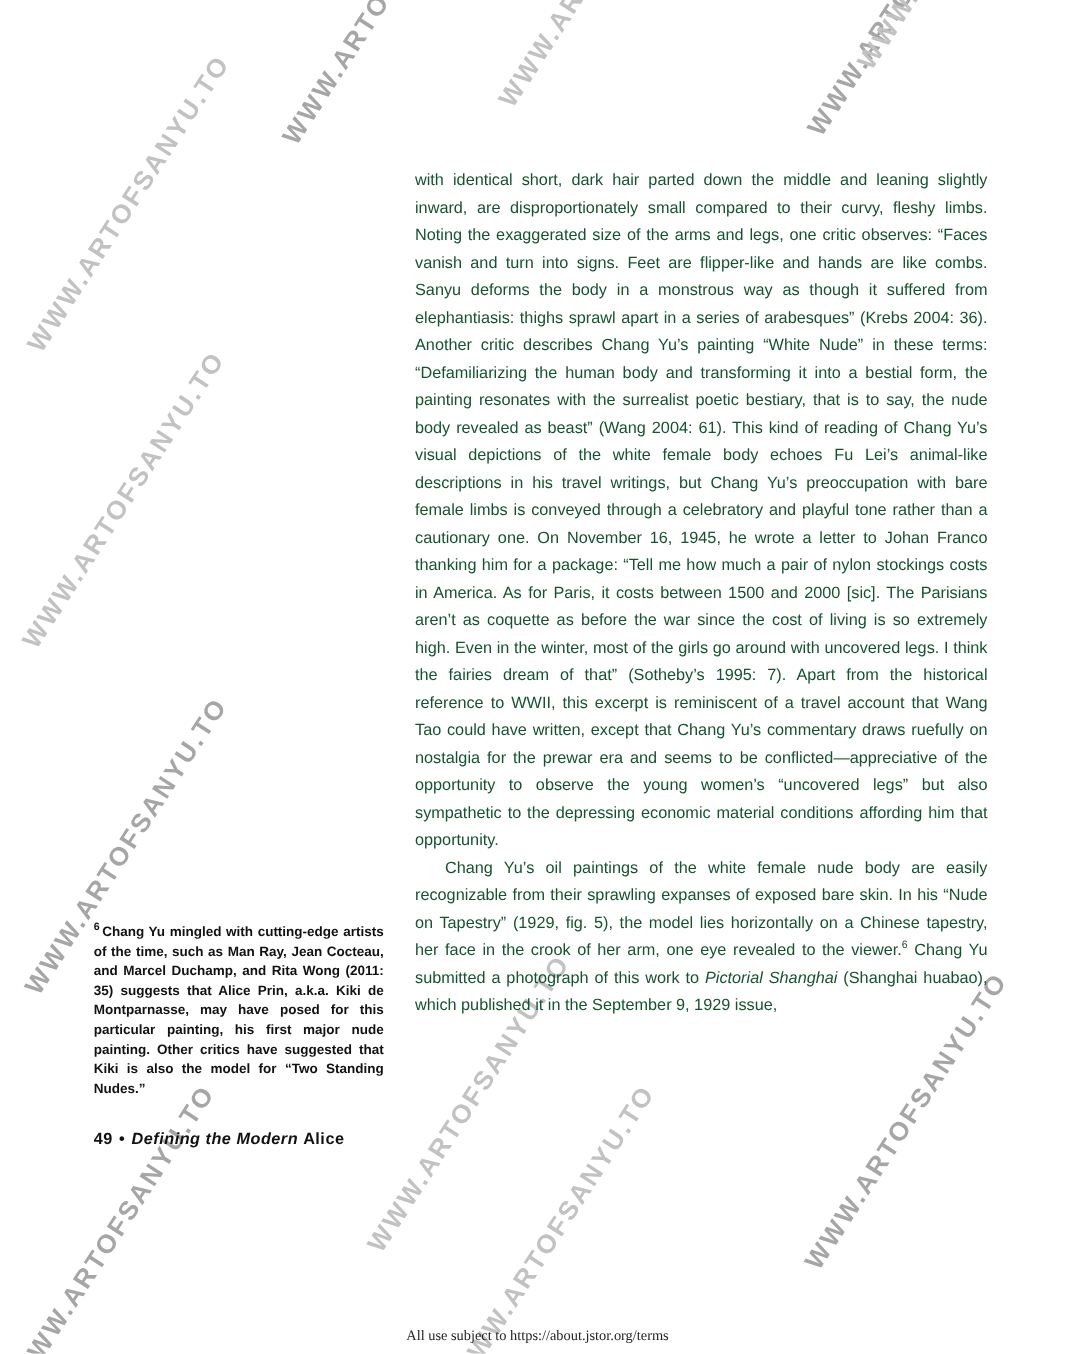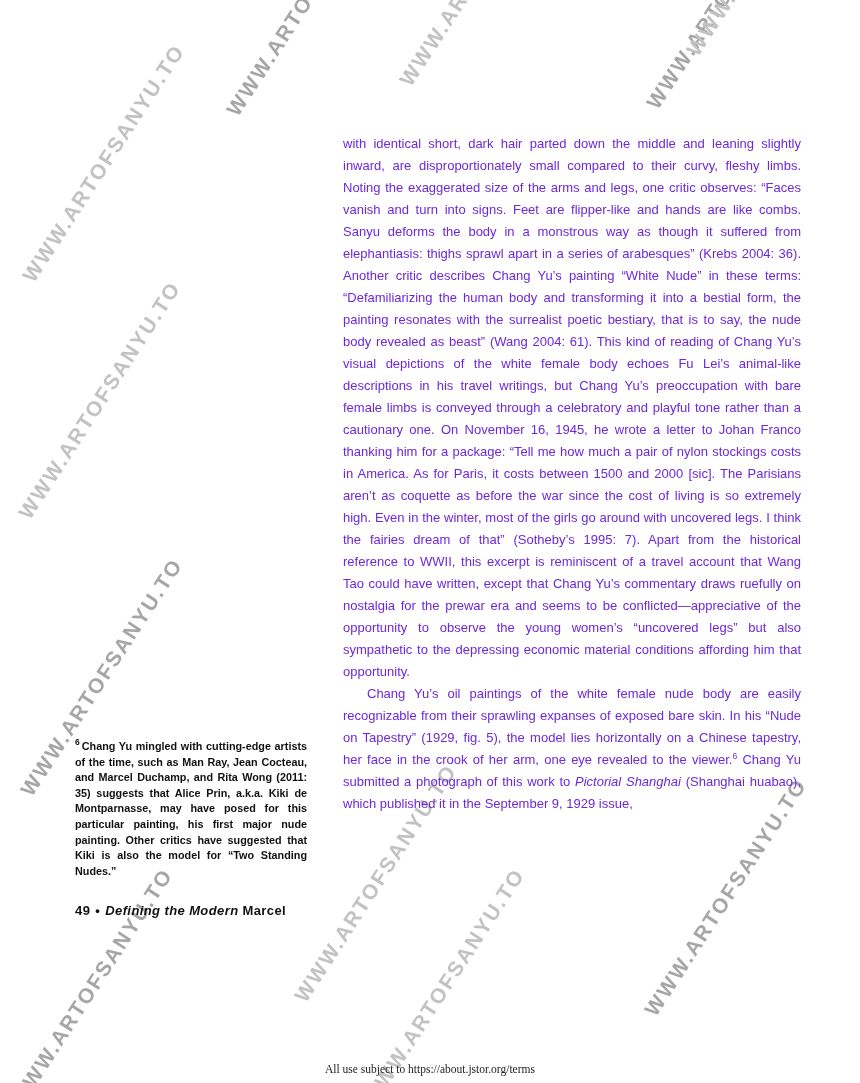--- a/index.html
+++ b/index.html
@@ -23,24 +23,24 @@
     transform:rotate(-57deg);
     transform-origin:0 50%;
     user-select:none;
     pointer-events:none;
   }
   .wm.dark{color:#a6a6a6;}
 
   
   .main-text{
     position:absolute;
-    left:343px;top:133px;width:458px;
+    left:332px;top:133px;width:458px;
     font-size:13px;line-height:22px;
     text-align:justify;
-    color:#6d28d9;
+    color:#14532d;
   }
   .para{margin:0;text-align:justify;}
   .para.indent{text-indent:24px;}
   .it{font-style:italic;}
   sup{font-size:8.5px;line-height:0;}
 
   
   .footnote{
     position:absolute;
     left:75px;top:739px;width:232px;
@@ -95,20 +95,20 @@
   <span class="wm dark" style="left:16px;top:1092px;">WWW.ARTOFSANYU.TO</span>
 
   <div class="main-text">
       <p class="para"><span>with identical short, dark hair parted down the middle and leaning slightly inward, are disproportionately small compared to their curvy, fleshy limbs. Noting the exaggerated size of the arms and legs, one critic observes: “Faces vanish and turn into signs. Feet are flipper-like and hands are like combs. Sanyu deforms the body in a monstrous way as though it suffered from elephantiasis: thighs sprawl apart in a series of arabesques” (Krebs 2004: 36). Another critic describes Chang Yu’s painting “White Nude” in these terms: “Defamiliarizing the human body and transforming it into a bestial form, the painting resonates with the surrealist poetic bestiary, that is to say, the nude body revealed as beast” (Wang 2004: 61). This kind of reading of Chang Yu’s visual depictions of the white female body echoes Fu Lei’s animal-like descriptions in his travel writings, but Chang Yu’s preoccupation with bare female limbs is conveyed through a celebratory and playful tone rather than a cautionary one. On November 16, 1945, he wrote a letter to Johan Franco thanking him for a package: “Tell me how much a pair of nylon stockings costs in America. As for Paris, it costs between 1500 and 2000 [sic]. The Parisians aren’t as coquette as before the war since the cost of living is so extremely high. Even in the winter, most of the girls go around with uncovered legs. I think the fairies dream of that” (Sotheby’s 1995: 7). Apart from the historical reference to WWII, this excerpt is reminiscent of a travel account that Wang Tao could have written, except that Chang Yu’s commentary draws ruefully on nostalgia for the prewar era and seems to be conflicted—appreciative of the opportunity to observe the young women’s “uncovered legs” but also sympathetic to the depressing economic material conditions affording him that opportunity.</span></p>
       <p class="para indent"><span>Chang Yu’s oil paintings of the white female nude body are easily recognizable from their sprawling expanses of exposed bare skin. In his “Nude on Tapestry” (1929, fig. 5), the model lies horizontally on a Chinese tapestry, her face in the crook of her arm, one eye revealed to the viewer.</span><sup>6</sup><span> Chang Yu submitted a photograph of this work to </span><span class="it">Pictorial Shanghai</span><span> (Shanghai huabao), which published it in the September 9, 1929 issue,</span></p>
     </div>
 
   <div class="footnote"><sup>6</sup><span>Chang Yu mingled with cutting-edge artists of the time, such as Man Ray, Jean Cocteau, and Marcel Duchamp, and Rita Wong (2011: 35) suggests that Alice Prin, a.k.a. Kiki de Montparnasse, may have posed for this particular painting, his first major nude painting. Other critics have suggested that Kiki is also the model for “Two Standing Nudes.”</span></div>
 
   <div class="running-footer">
-    <span>49</span><span class="sep">•</span><span class="it">Defining the Modern</span>&nbsp;<span>Marcel</span>
+    <span>49</span><span class="sep">•</span><span class="it">Defining the Modern</span>&nbsp;<span>Alice</span>
   </div>
 
   <div class="jstor line2">
     <a href="#">All use subject to https://about.jstor.org/terms</a>
   </div>
 
 </div>
 
 </body></html>

